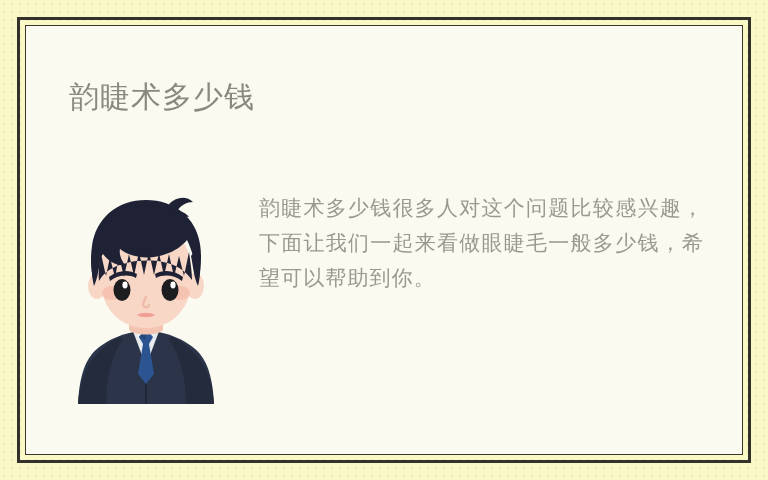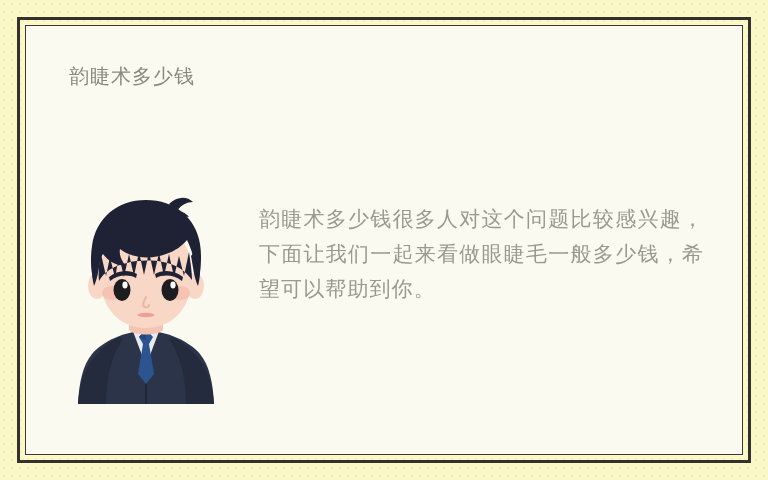--- a/index.html
+++ b/index.html
@@ -47,43 +47,43 @@
     box-sizing: border-box;
     border: 1px solid #3a382f;
     background-color: #fafaf0;
     overflow: hidden;
   }
 
   
   #title {
     position: absolute;
     left: 43px;
-    top: 31px;
-    font-size: 20px;
+    top: 52px;
+    font-size: 30px;
     line-height: 38px;
     letter-spacing: 1px;
     color: #8b8880;
     white-space: nowrap;
   }
 
   
   #avatar-wrap {
     position: absolute;
     left: 39px;
     top: 168px;
     width: 162px;
     height: 210px;
   }
   #avatar-wrap svg { display: block; width: 162px; height: 210px; }
 
   
   #body-text {
     position: absolute;
     left: 233px;
-    top: 175px;
+    top: 164px;
     width: 445px;
     font-size: 21px;
     line-height: 35px;
     letter-spacing: 1.1px;
     color: #9b9890;
     text-align: justify;
     text-justify: inter-character;
   }
 </style>
 </head>

